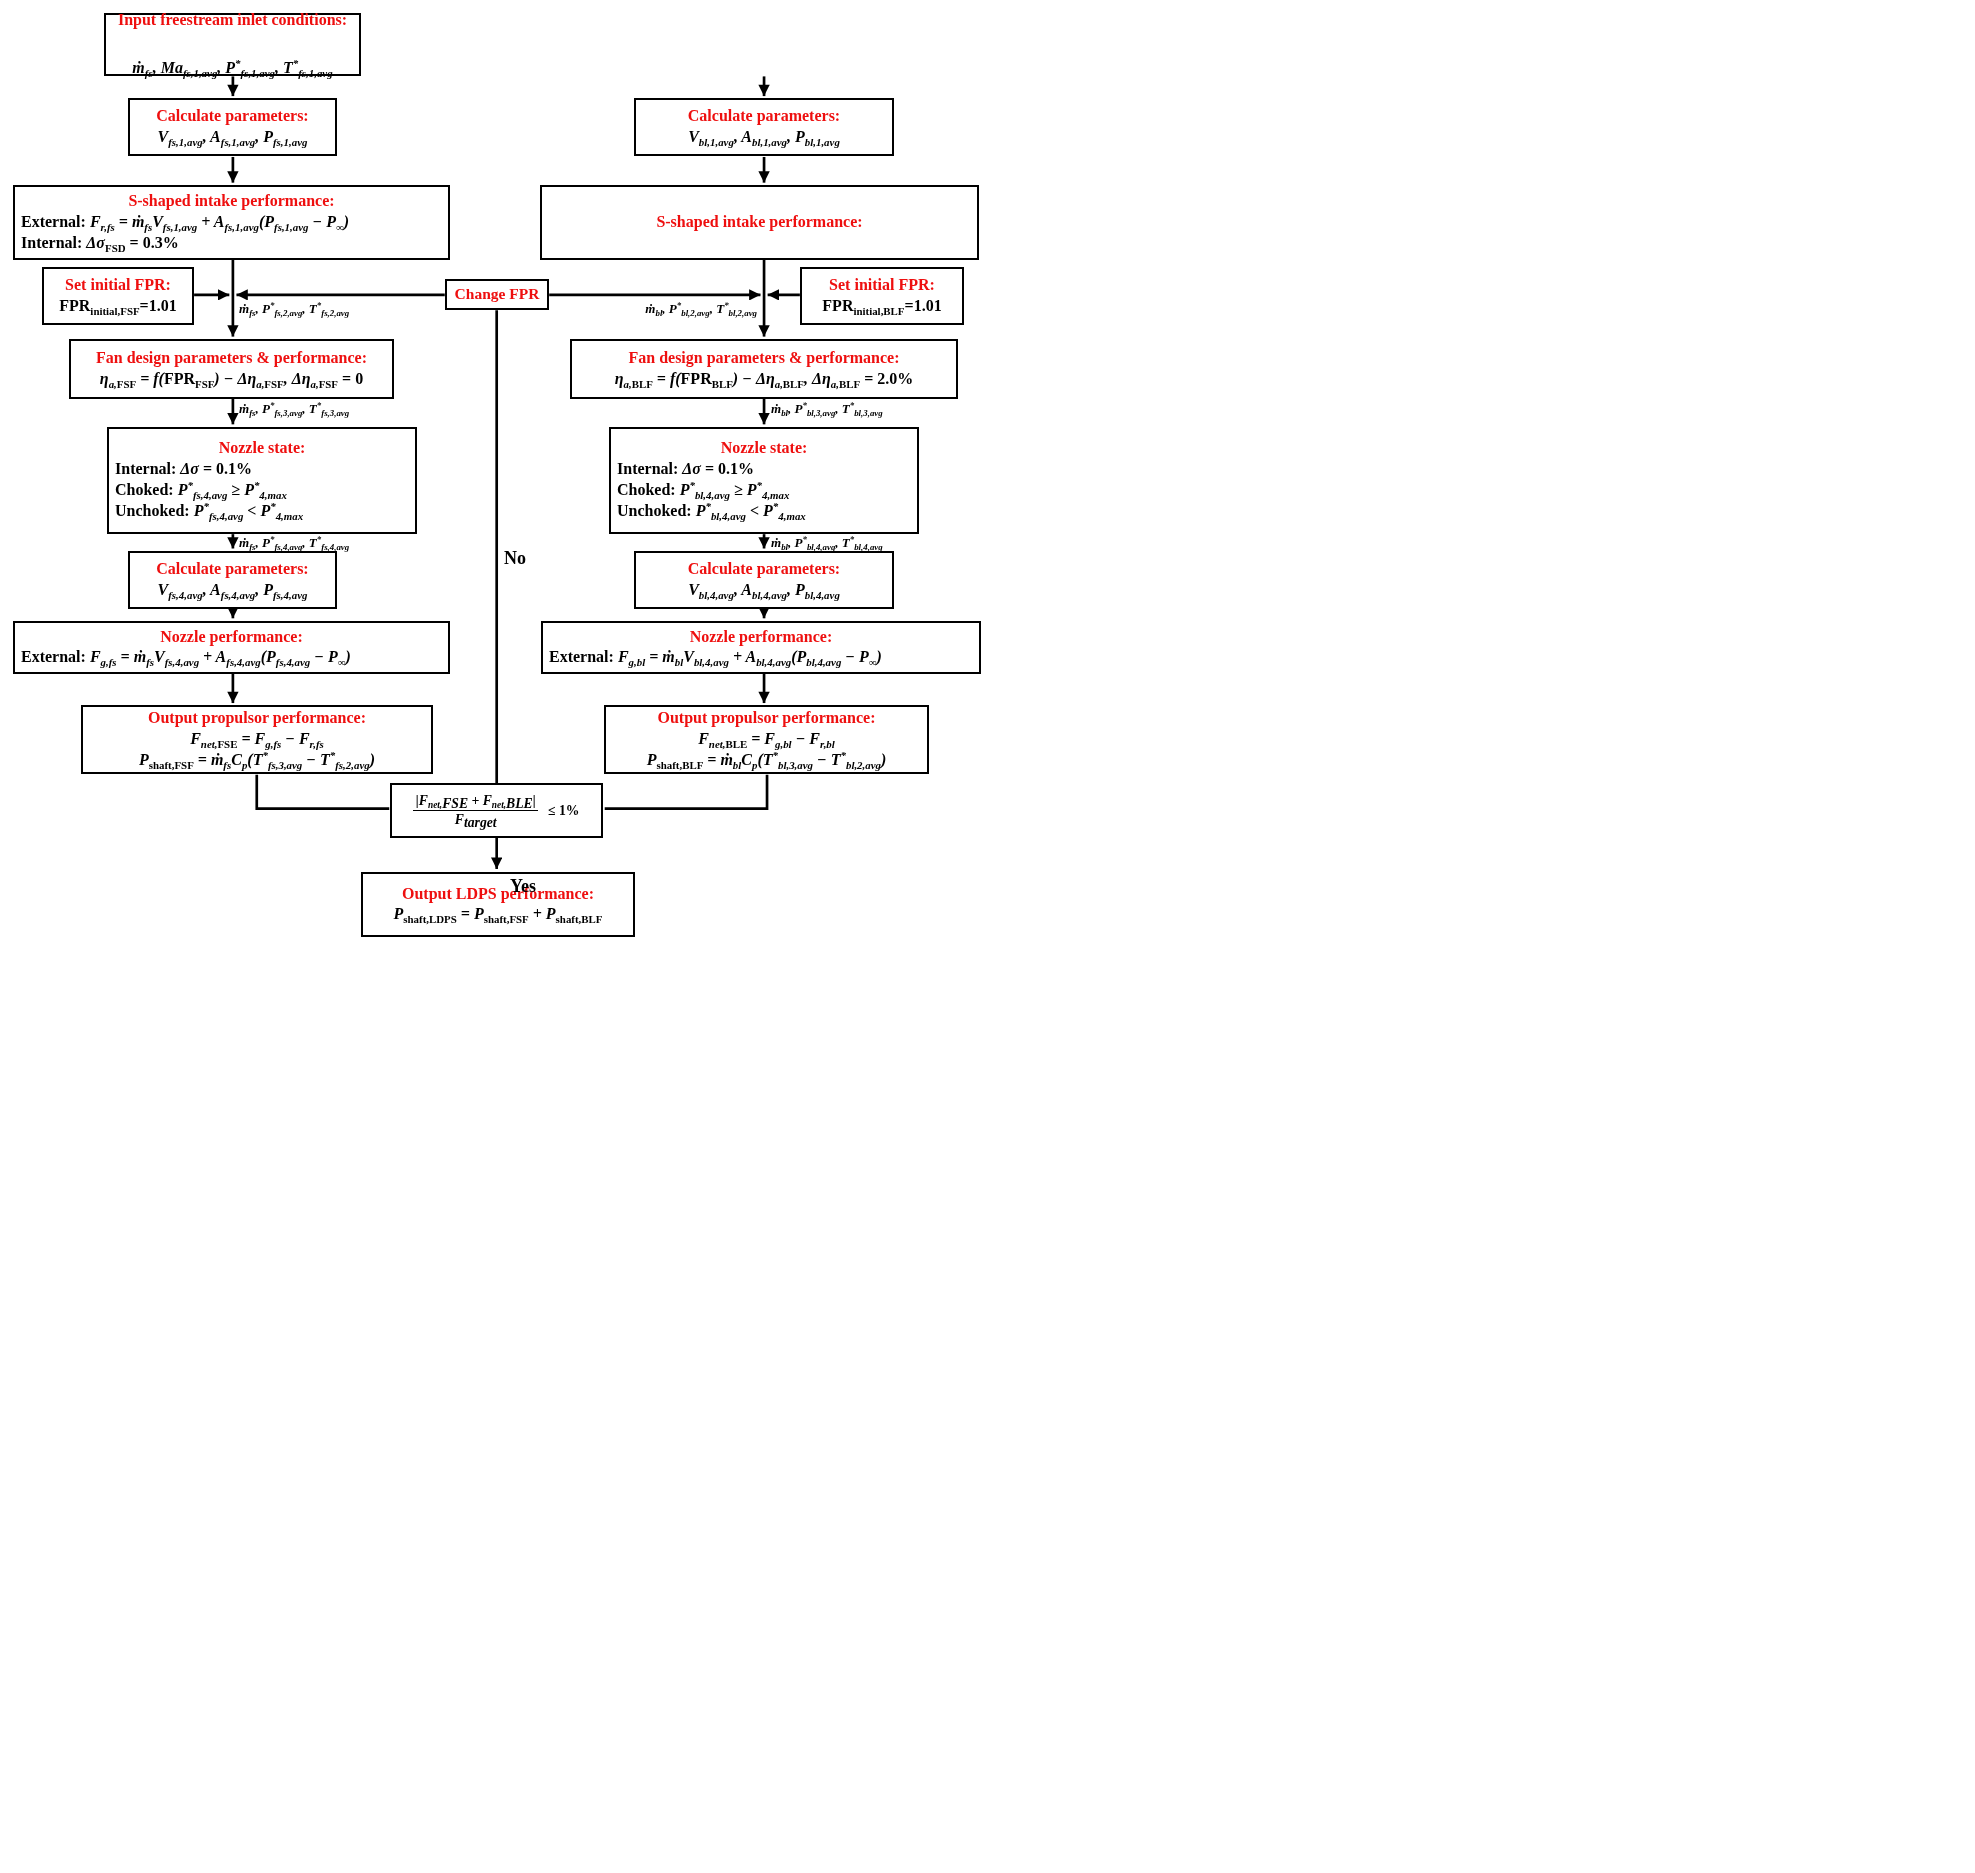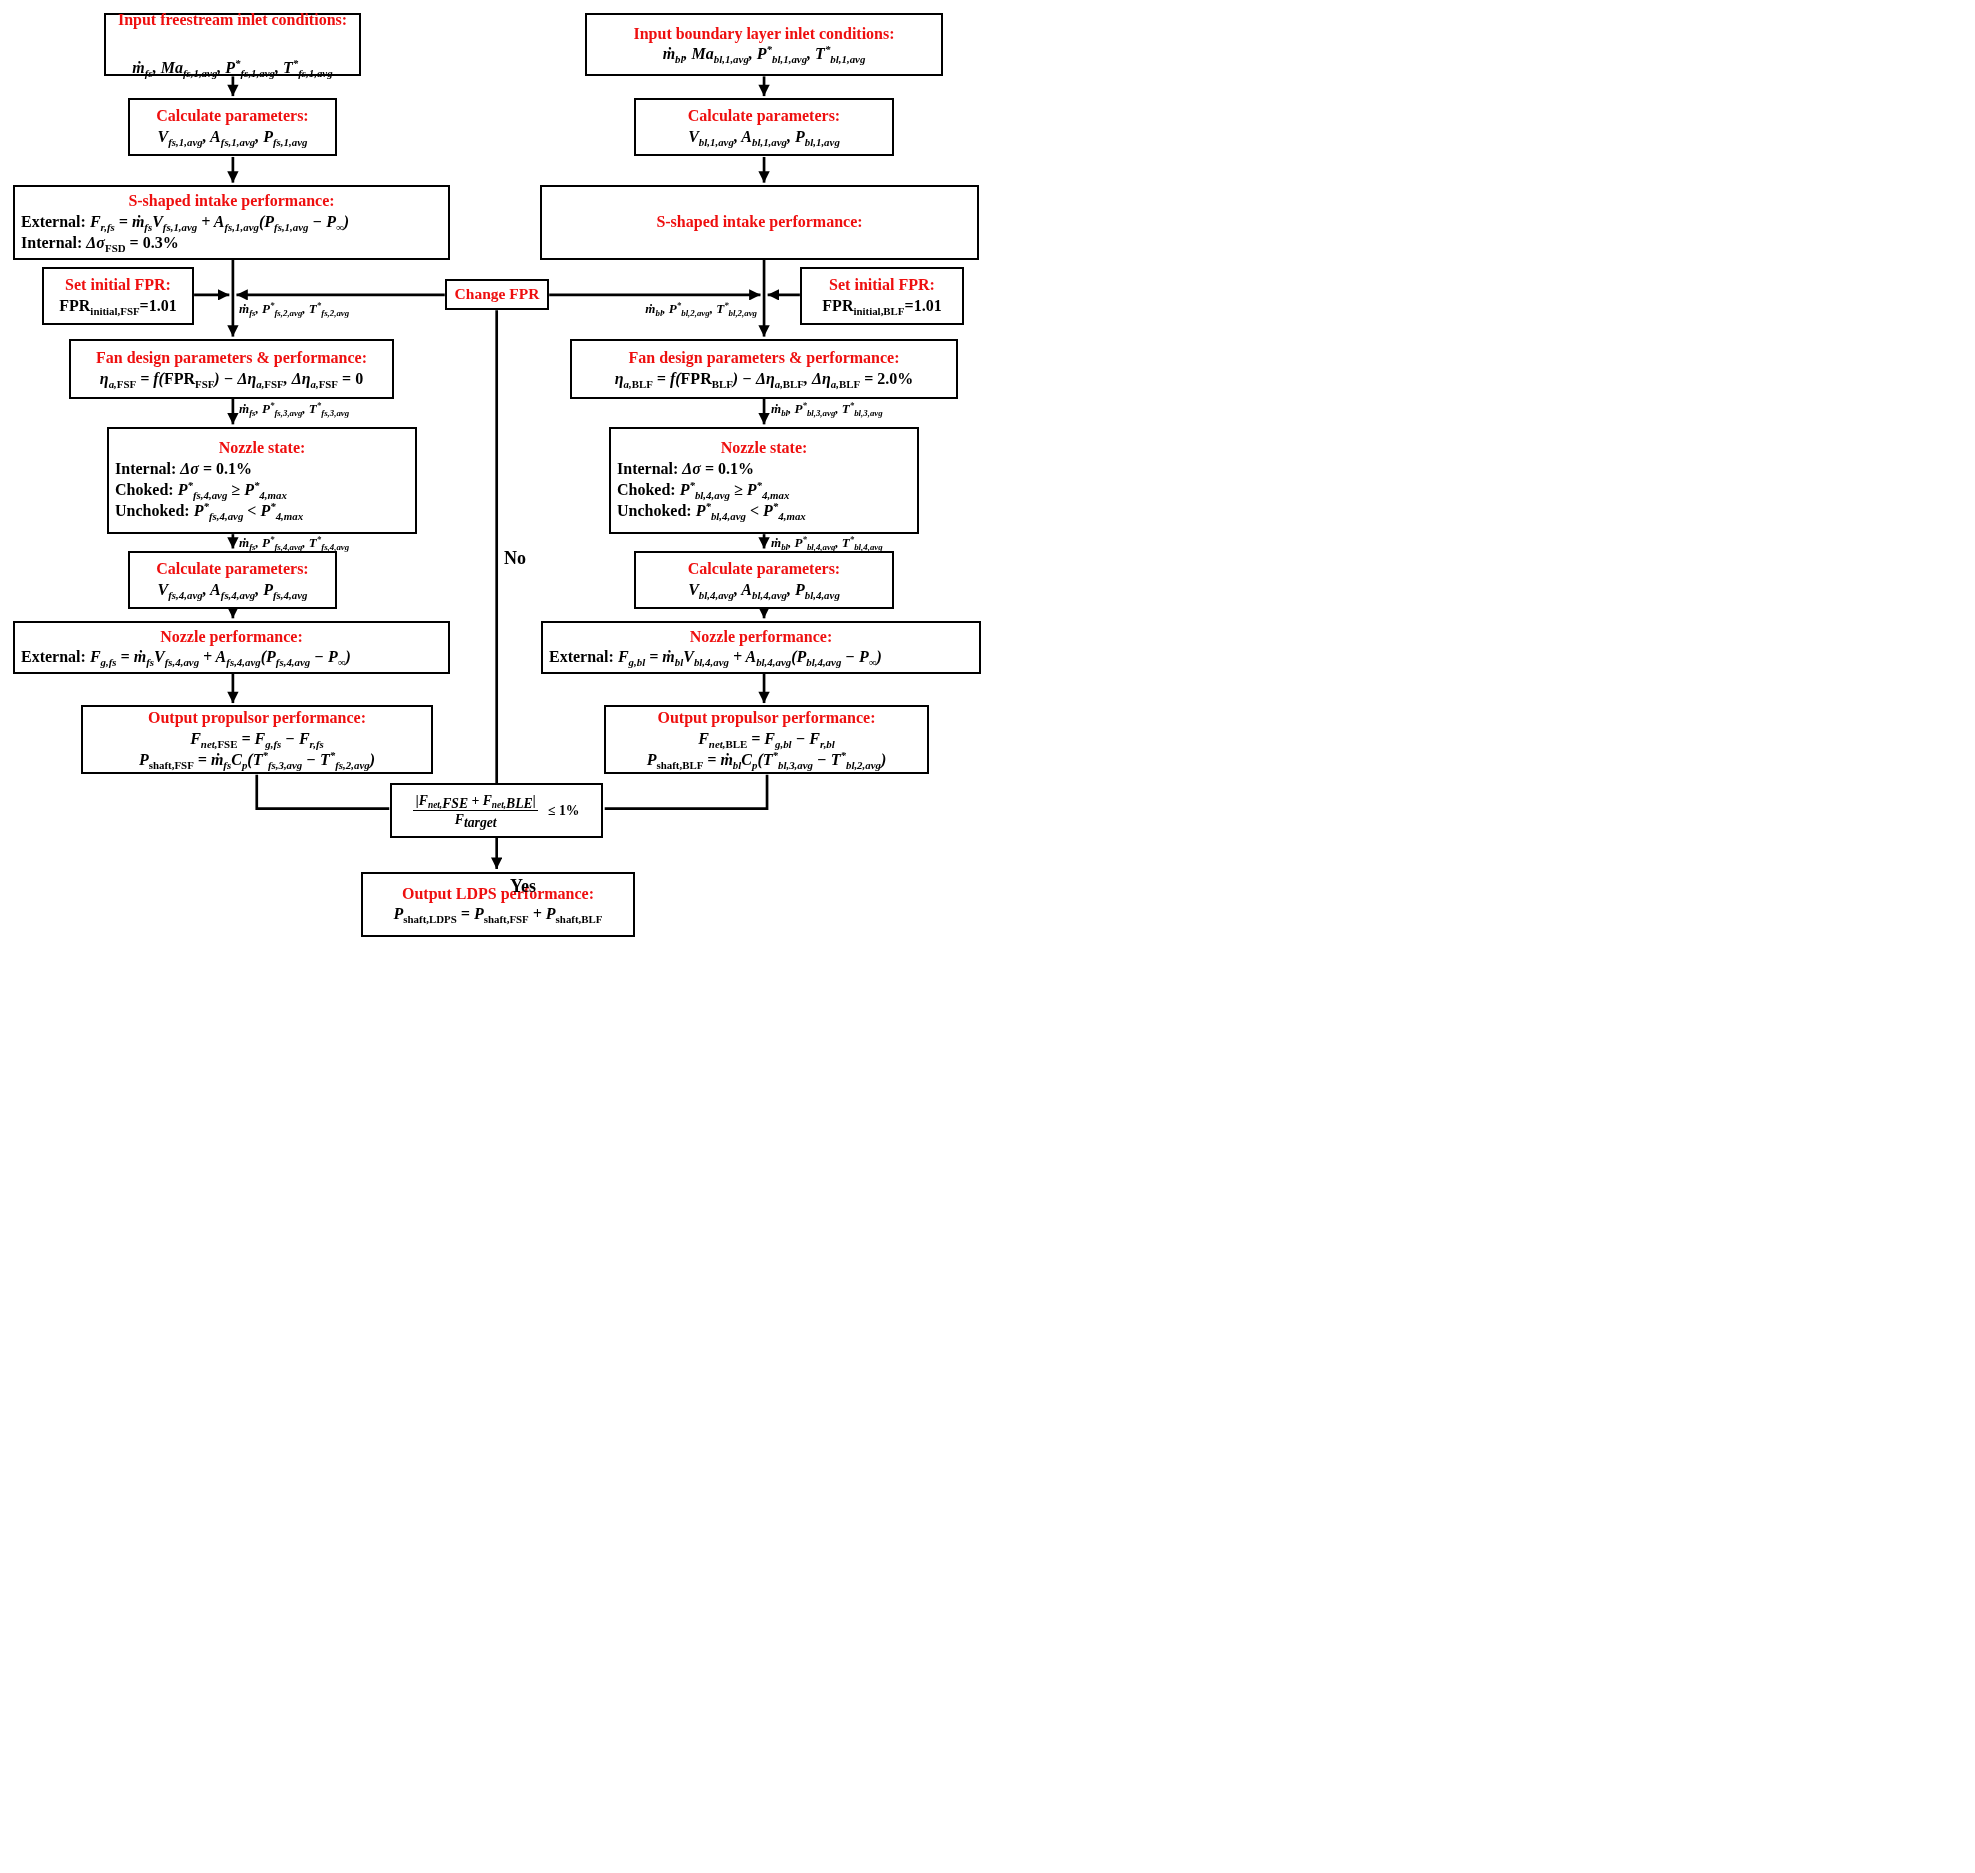--- a/index.html
+++ b/index.html
@@ -153,26 +153,20 @@
   </div>
 
   <div class="box" style="left:81px;top:705px;width:352px;height:69px;">
     <div class="box-title">Output propulsor performance:</div>
     <div class="box-lines">
         <div class="math-line">F<sub>net,<span class="rm">FSE</span></sub> = F<sub>g,fs</sub> − F<sub>r,fs</sub></div>
         <div class="math-line">P<sub><span class="rm">shaft,FSF</span></sub> = ṁ<sub>fs</sub>C<sub>p</sub>(T<sup>*</sup><sub>fs,3,avg</sub> − T<sup>*</sup><sub>fs,2,avg</sub>)</div>
       </div>
   </div>
 
-  <div class="box" style="left:585px;top:13px;width:358px;height:63px;">
-    <div class="box-title">Input boundary layer inlet conditions:</div>
-    <div class="box-lines">
-        <div class="math-line">ṁ<sub>bl</sub>, Ma<sub>bl,1,avg</sub>, P<sup>*</sup><sub>bl,1,avg</sub>, T<sup>*</sup><sub>bl,1,avg</sub></div>
-      </div>
-  </div>
 
   <div class="box" style="left:634px;top:98px;width:260px;height:58px;">
     <div class="box-title">Calculate parameters:</div>
     <div class="box-lines">
         <div class="math-line">V<sub>bl,1,avg</sub>, A<sub>bl,1,avg</sub>, P<sub>bl,1,avg</sub></div>
       </div>
   </div>
 
   <div class="box align-left" style="left:540px;top:185px;width:439px;height:75px;">
     <div class="box-title">S-shaped intake performance:</div>

